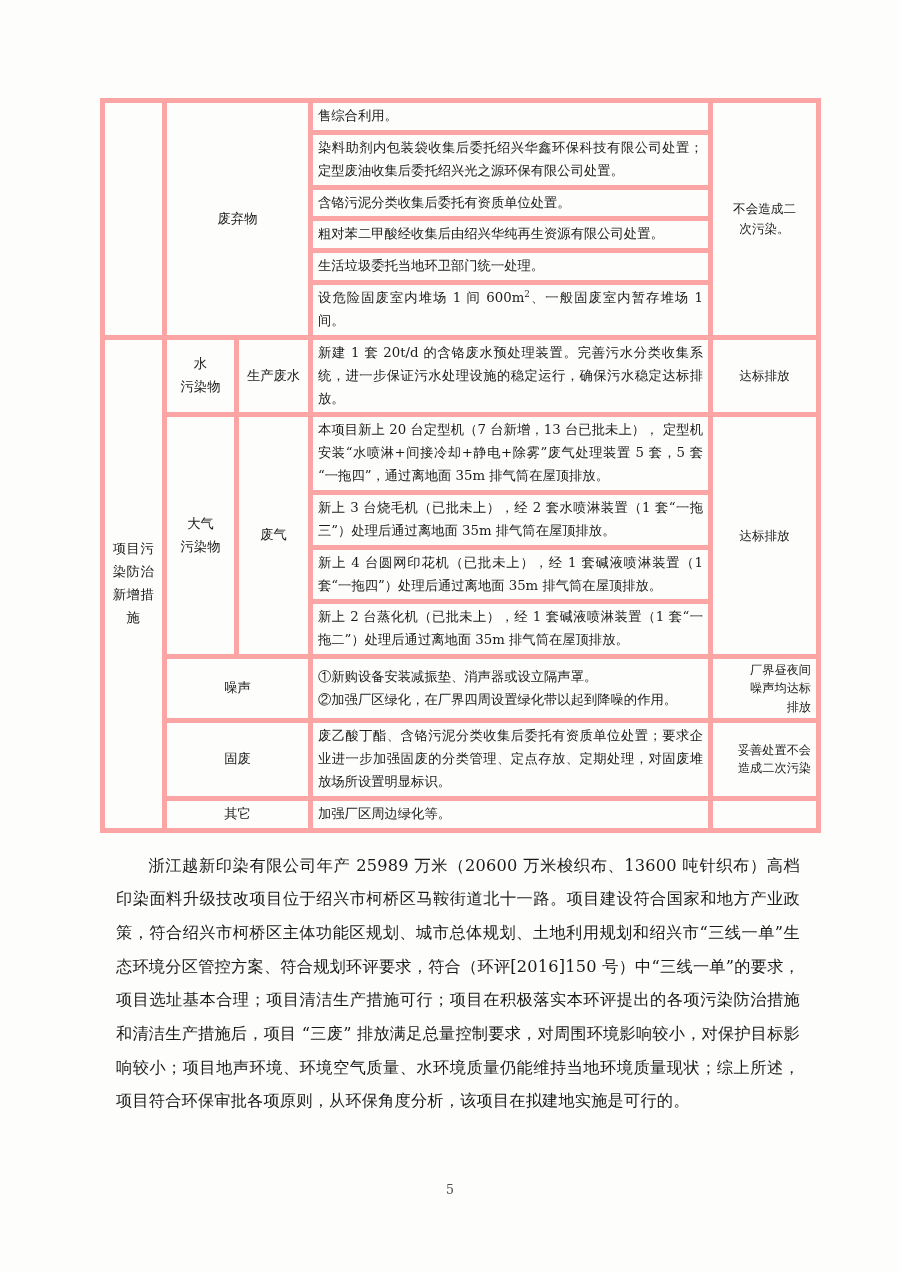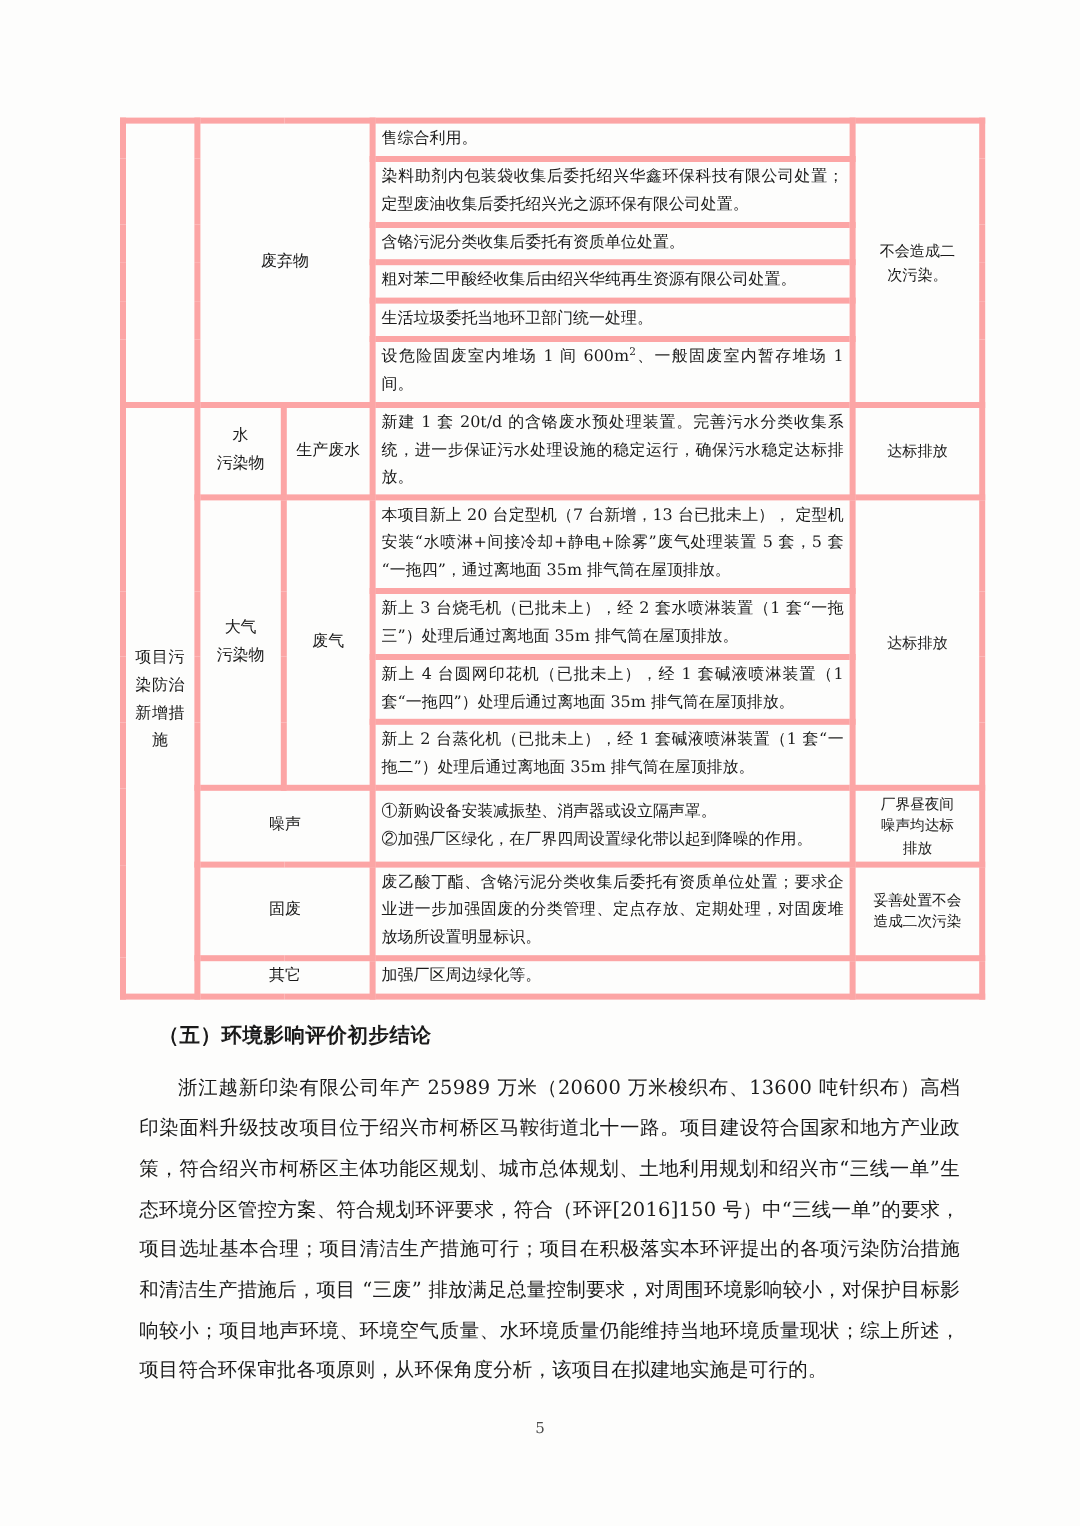--- a/index.html
+++ b/index.html
@@ -63,21 +63,21 @@
     text-justify: inter-ideograph;
     padding: 3px 7px 4px 7px;
   }
   td.body.indent { text-indent: 0; }
   td.effect {
     text-align: center;
     padding: 4px 3px;
     font-size: 12.6px;
     line-height: 1.6;
   }
-  td.effect.tight { font-size: 12.2px; line-height: 1.5; }
+  td.effect.tight { font-size: 12.2px; line-height: 1.5; text-align: right; }
   .cellline { display: block; }
   sup { font-size: 0.66em; vertical-align: super; line-height: 0; }
 
   
   col.c1 { width: 62px; }
   col.c2 { width: 72px; }
   col.c3 { width: 74px; }
   col.c4 { width: 400px; }
   col.c5 { width: 108px; }
 
@@ -209,19 +209,18 @@
         </tr>
 
         <tr>
           <td class="sub" colspan="2">其它</td>
           <td class="body">加强厂区周边绿化等。</td>
           <td class="effect"></td>
         </tr>
       </tbody>
     </table>
 
-    <h2 class="section-title">（五）环境影响评价初步结论</h2>
     <p class="para">浙江越新印染有限公司年产 25989 万米（20600 万米梭织布、13600 吨针织布）高档印染面料升级技改项目位于绍兴市柯桥区马鞍街道北十一路。项目建设符合国家和地方产业政策，符合绍兴市柯桥区主体功能区规划、城市总体规划、土地利用规划和绍兴市“三线一单”生态环境分区管控方案、符合规划环评要求，符合（环评[2016]150 号）中“三线一单”的要求，项目选址基本合理；项目清洁生产措施可行；项目在积极落实本环评提出的各项污染防治措施和清洁生产措施后，项目 “三废” 排放满足总量控制要求，对周围环境影响较小，对保护目标影响较小；项目地声环境、环境空气质量、水环境质量仍能维持当地环境质量现状；综上所述，项目符合环保审批各项原则，从环保角度分析，该项目在拟建地实施是可行的。</p>
 
   </div>
 
   <div class="pagenum">5</div>
 </div>
 
 </body></html>

